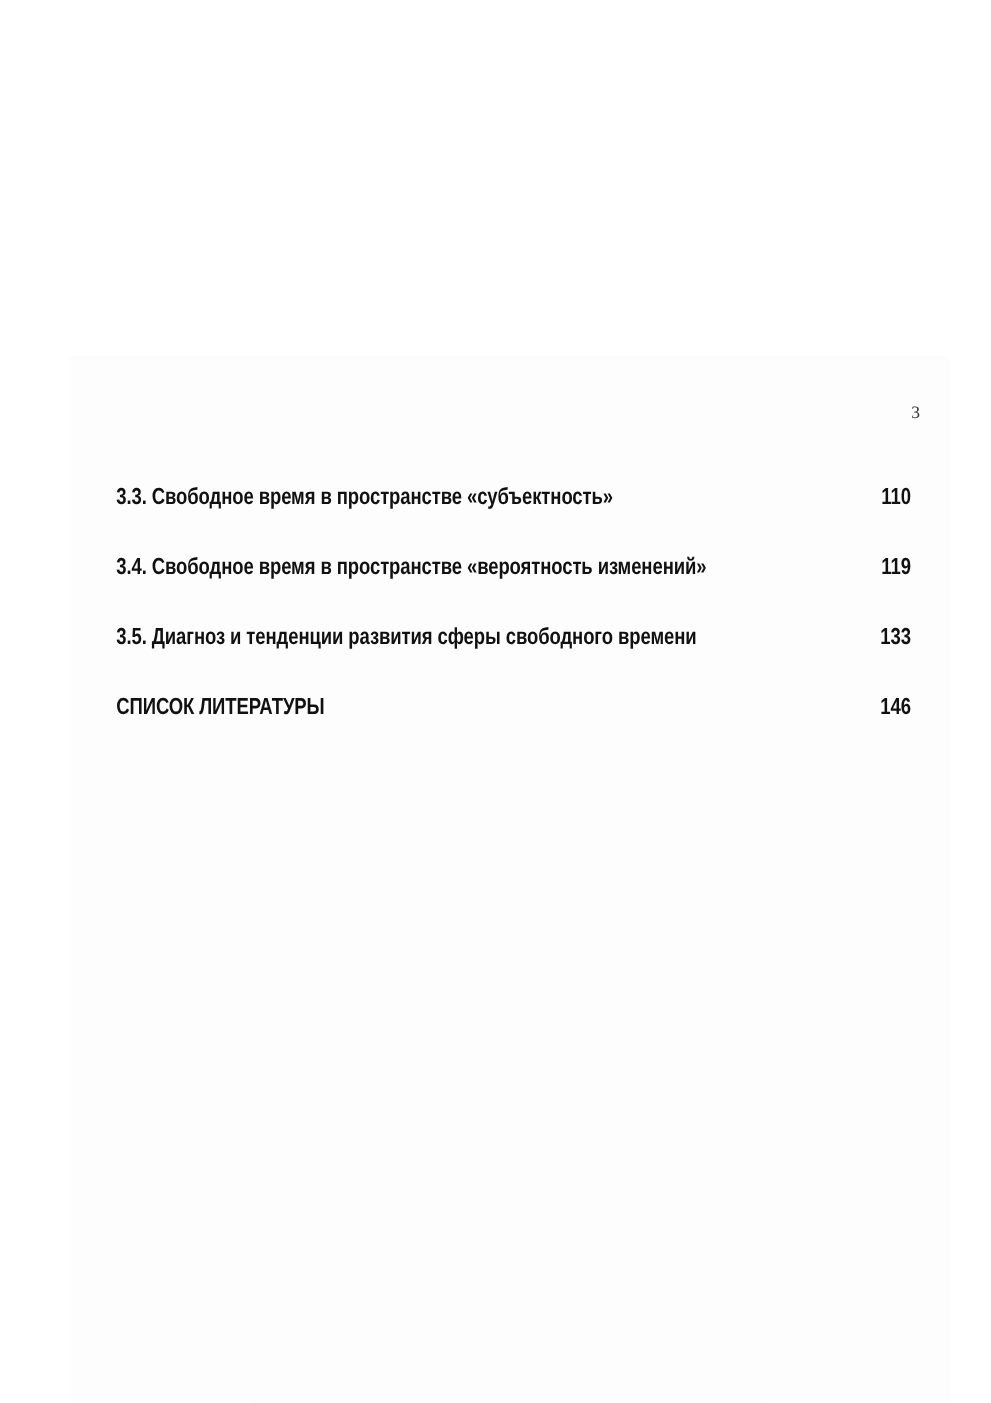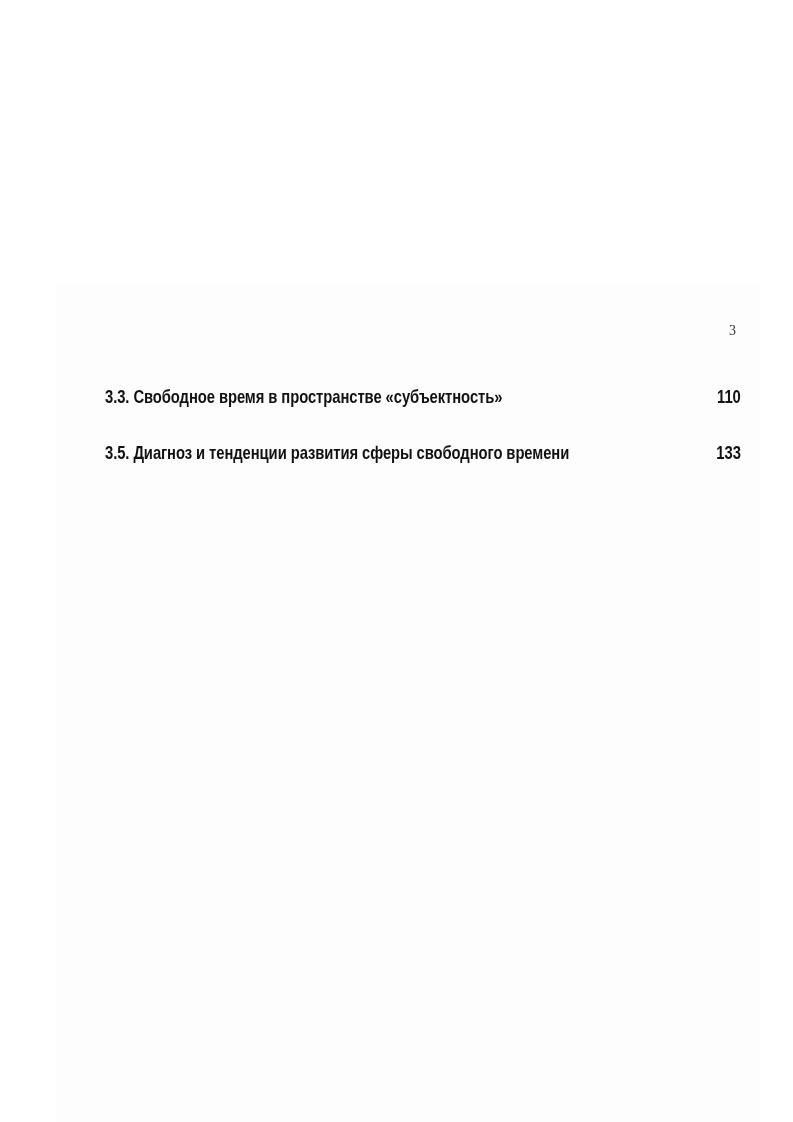--- a/index.html
+++ b/index.html
@@ -26,21 +26,21 @@
   .page-number {
     position: absolute;
     left: 729px;
     top: 323px;
     font-family: "Liberation Serif", serif;
     font-size: 14px;
     color: #333333;
   }
   .toc {
     position: absolute;
-    left: 105px;
+    left: 93px;
     top: 386px;
     width: 636px;
   }
   .toc-row {
     position: relative;
     height: 56px;
   }
   .toc-title {
     position: absolute;
     left: 0;
@@ -71,16 +71,24 @@
 <div class="scan-area"></div>
 
 <div class="page-number">3</div>
 
 <div class="toc">
   <div class="toc-row">
     <span class="toc-title">3.3. Свободное время в пространстве «субъектность»</span>
     <span class="toc-page">110</span>
   </div>
   <div class="toc-row">
+    <span class="toc-title">3.4. Свободное время в пространстве «вероятность изменений»</span>
+    <span class="toc-page">119</span>
+  </div>
+  <div class="toc-row">
     <span class="toc-title">3.5. Диагноз и тенденции развития сферы свободного времени</span>
     <span class="toc-page">133</span>
+  </div>
+  <div class="toc-row">
+    <span class="toc-title">СПИСОК ЛИТЕРАТУРЫ</span>
+    <span class="toc-page">146</span>
   </div>
 </div>
 
 </body></html>

